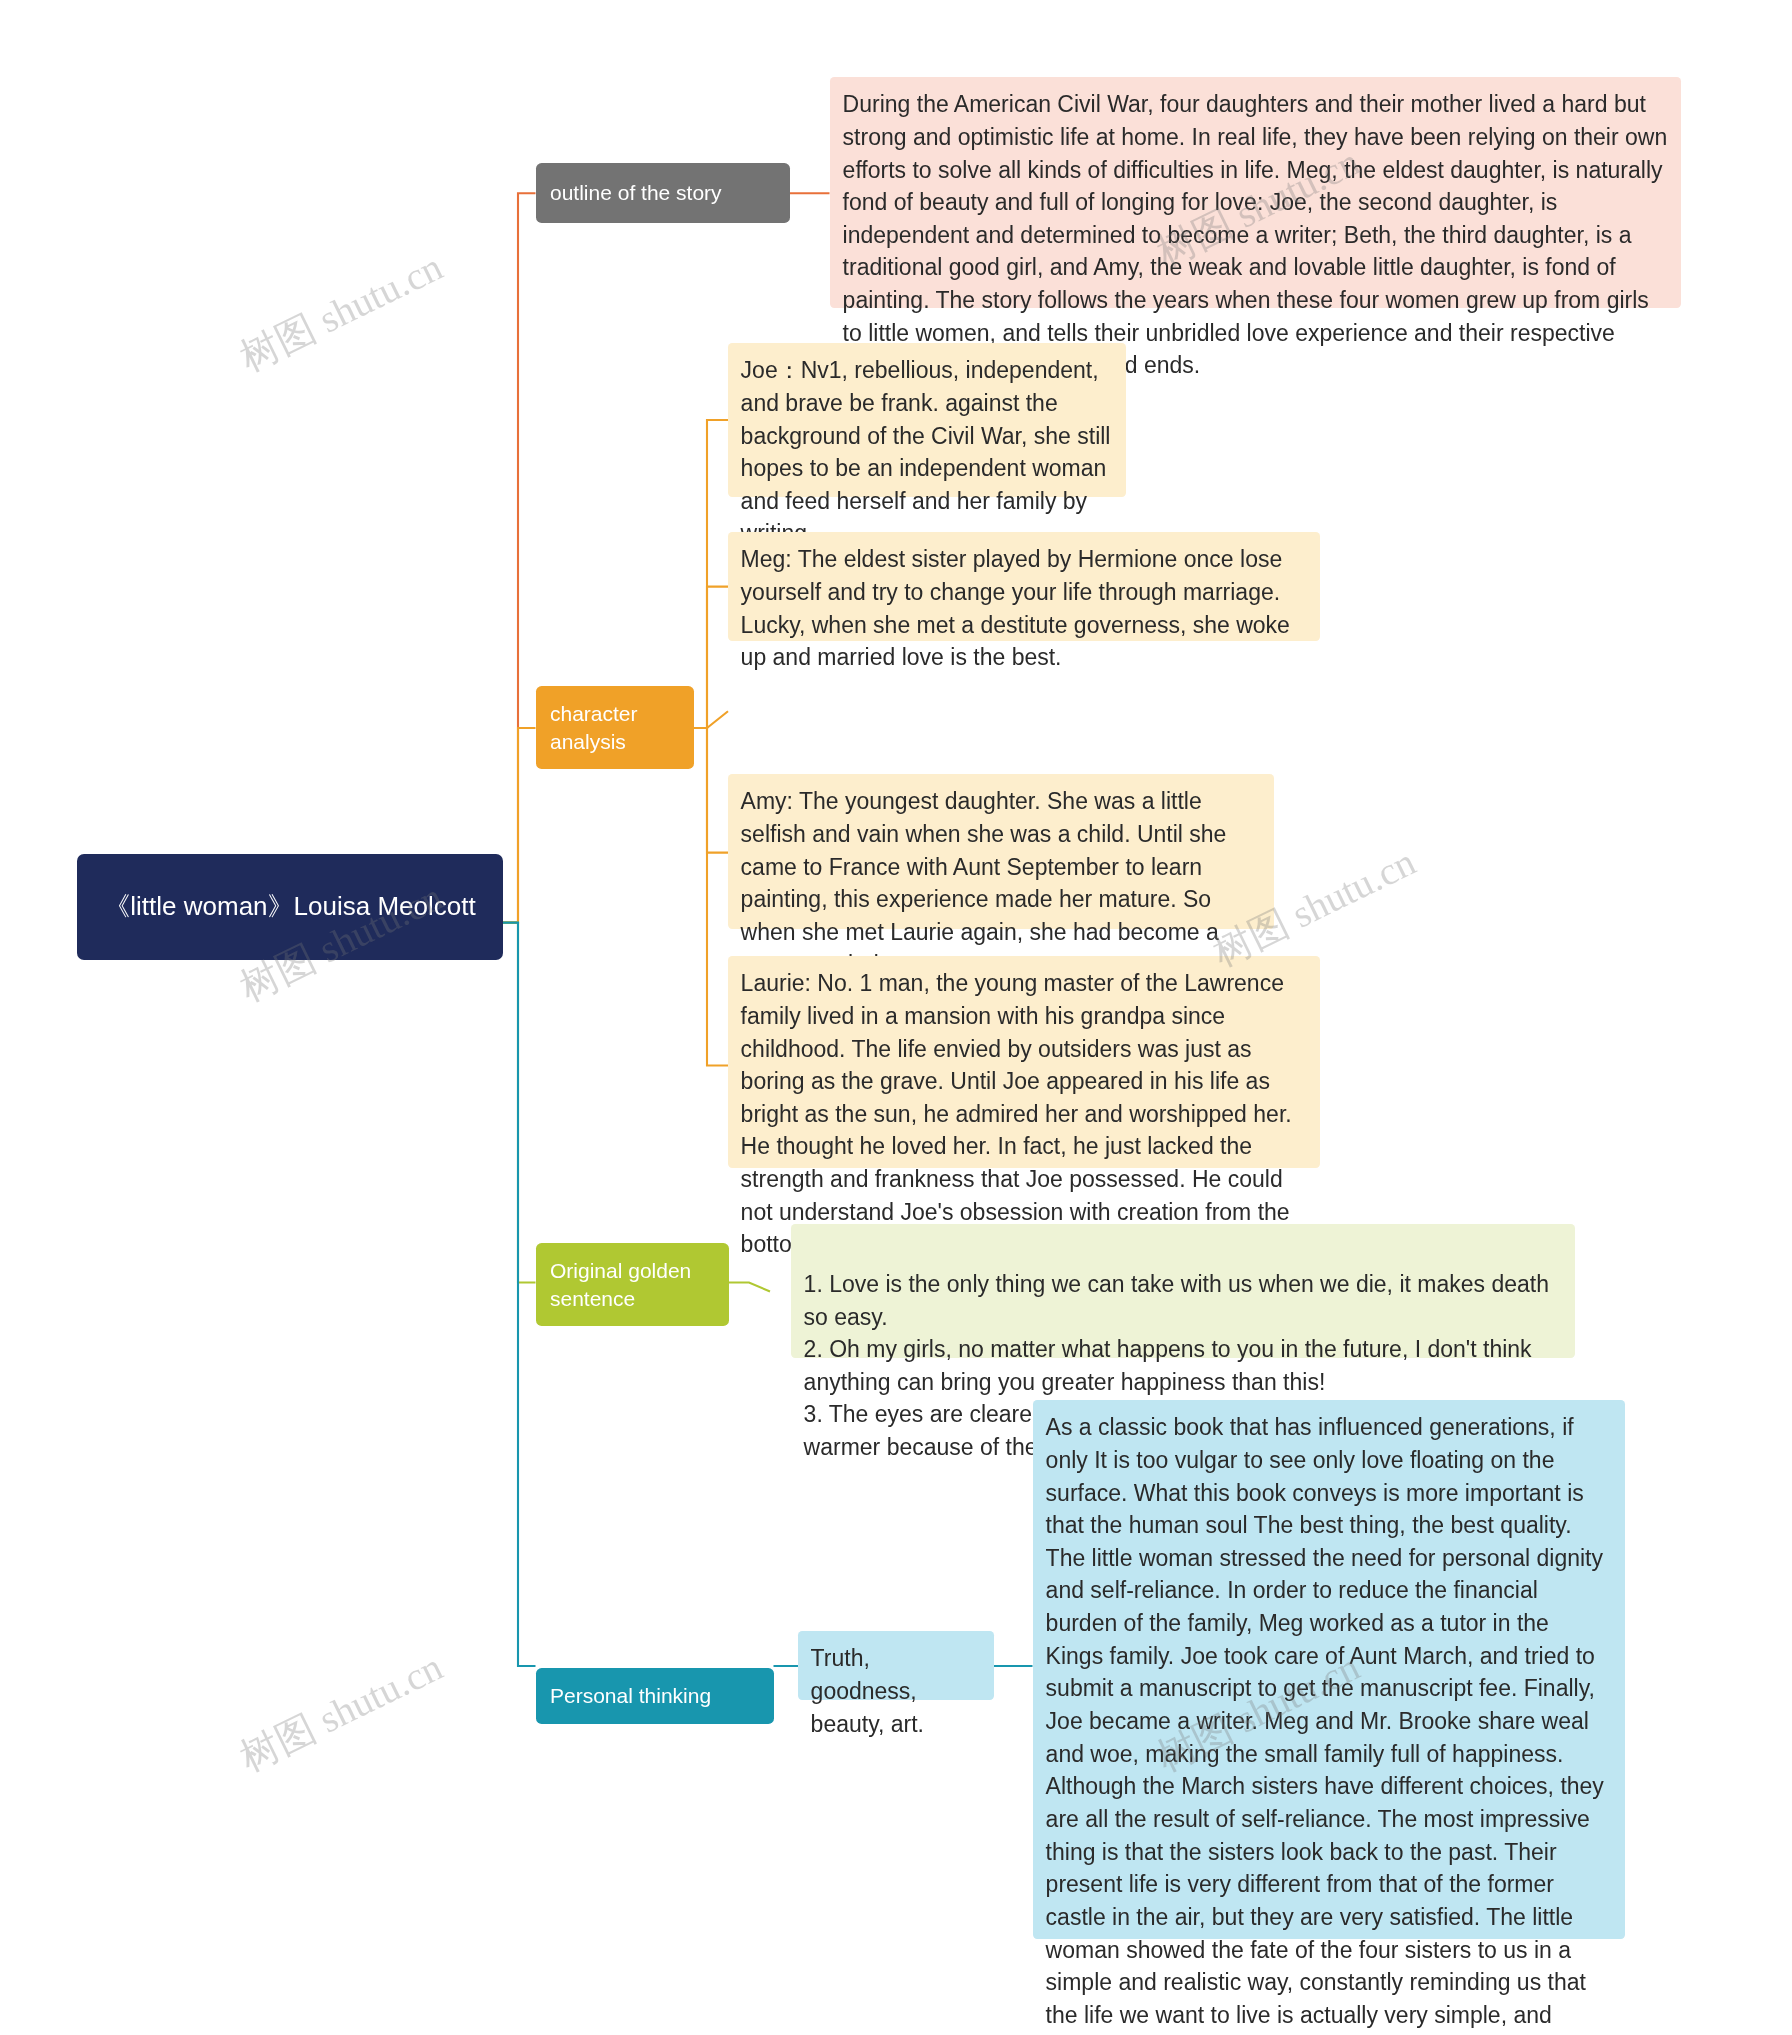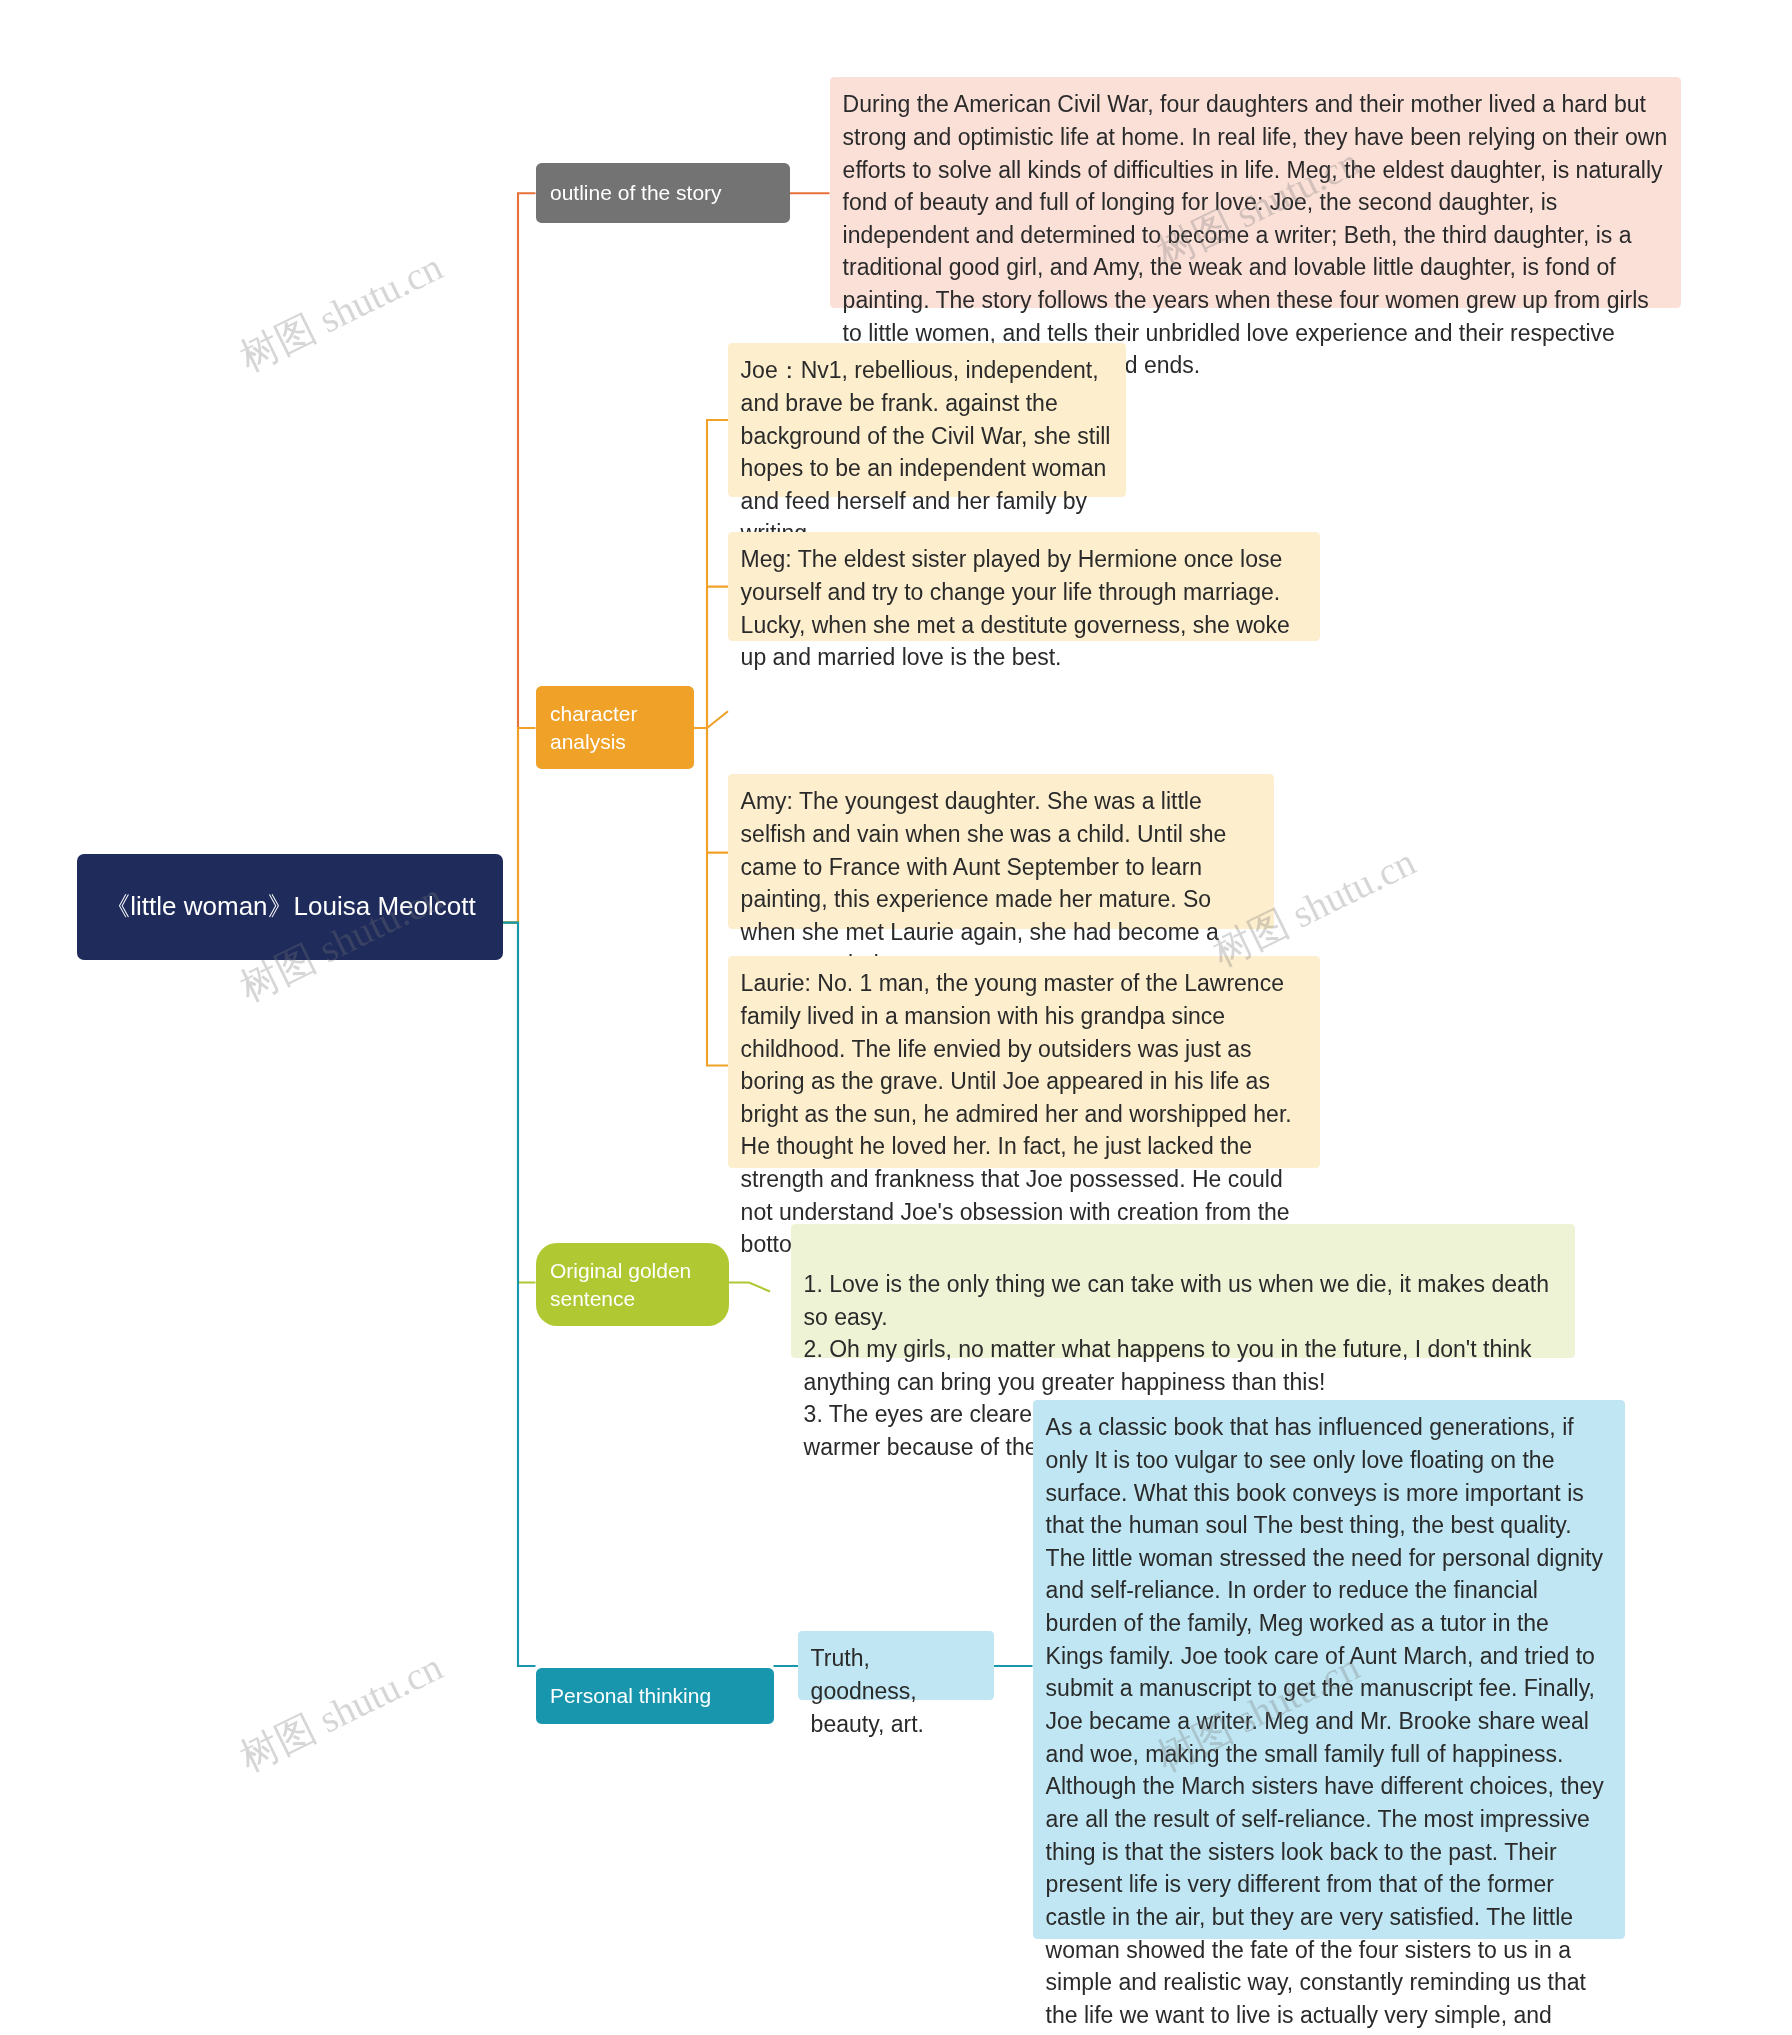--- a/index.html
+++ b/index.html
@@ -138,21 +138,21 @@
 
 
   <div class="node leaf leaf-cream" style="left:728px; top:774px; width:546px; height:155px;">
     <span>Amy: The youngest daughter. She was a little selfish and vain when she was a child. Until she came to France with Aunt September to learn painting, this experience made her mature. So when she met Laurie again, she had become a courteous lady</span>
   </div>
 
   <div class="node leaf leaf-cream" style="left:728px; top:956px; width:592px; height:212px;">
     <span>Laurie: No. 1 man, the young master of the Lawrence family lived in a mansion with his grandpa since childhood. The life envied by outsiders was just as boring as the grave. Until Joe appeared in his life as bright as the sun, he admired her and worshipped her. He thought he loved her. In fact, he just lacked the strength and frankness that Joe possessed. He could not understand Joe's obsession with creation from the bottom of his heart.</span>
   </div>
 
-  <div class="node branch branch-green" style="left:536px; top:1243px; width:193px; height:83px;border-radius:21px;">
+  <div class="node branch branch-green" style="left:536px; top:1243px; width:193px; height:83px;">
     <span>Original golden sentence</span>
   </div>
   <div class="node leaf leaf-lime" style="left:791px; top:1224px; width:784px; height:134px; white-space:pre-line;">
     <span>1. Love is the only thing we can take with us when we die, it makes death so easy.
 2. Oh my girls, no matter what happens to you in the future, I don't think anything can bring you greater happiness than this!
 3. The eyes are clearer and brighter because of the tears, and the heart is warmer because of the sorrow.</span>
   </div>
 
   <div class="node branch branch-teal" style="left:536px; top:1668px; width:238px; height:56px;">
     <span>Personal thinking</span>

